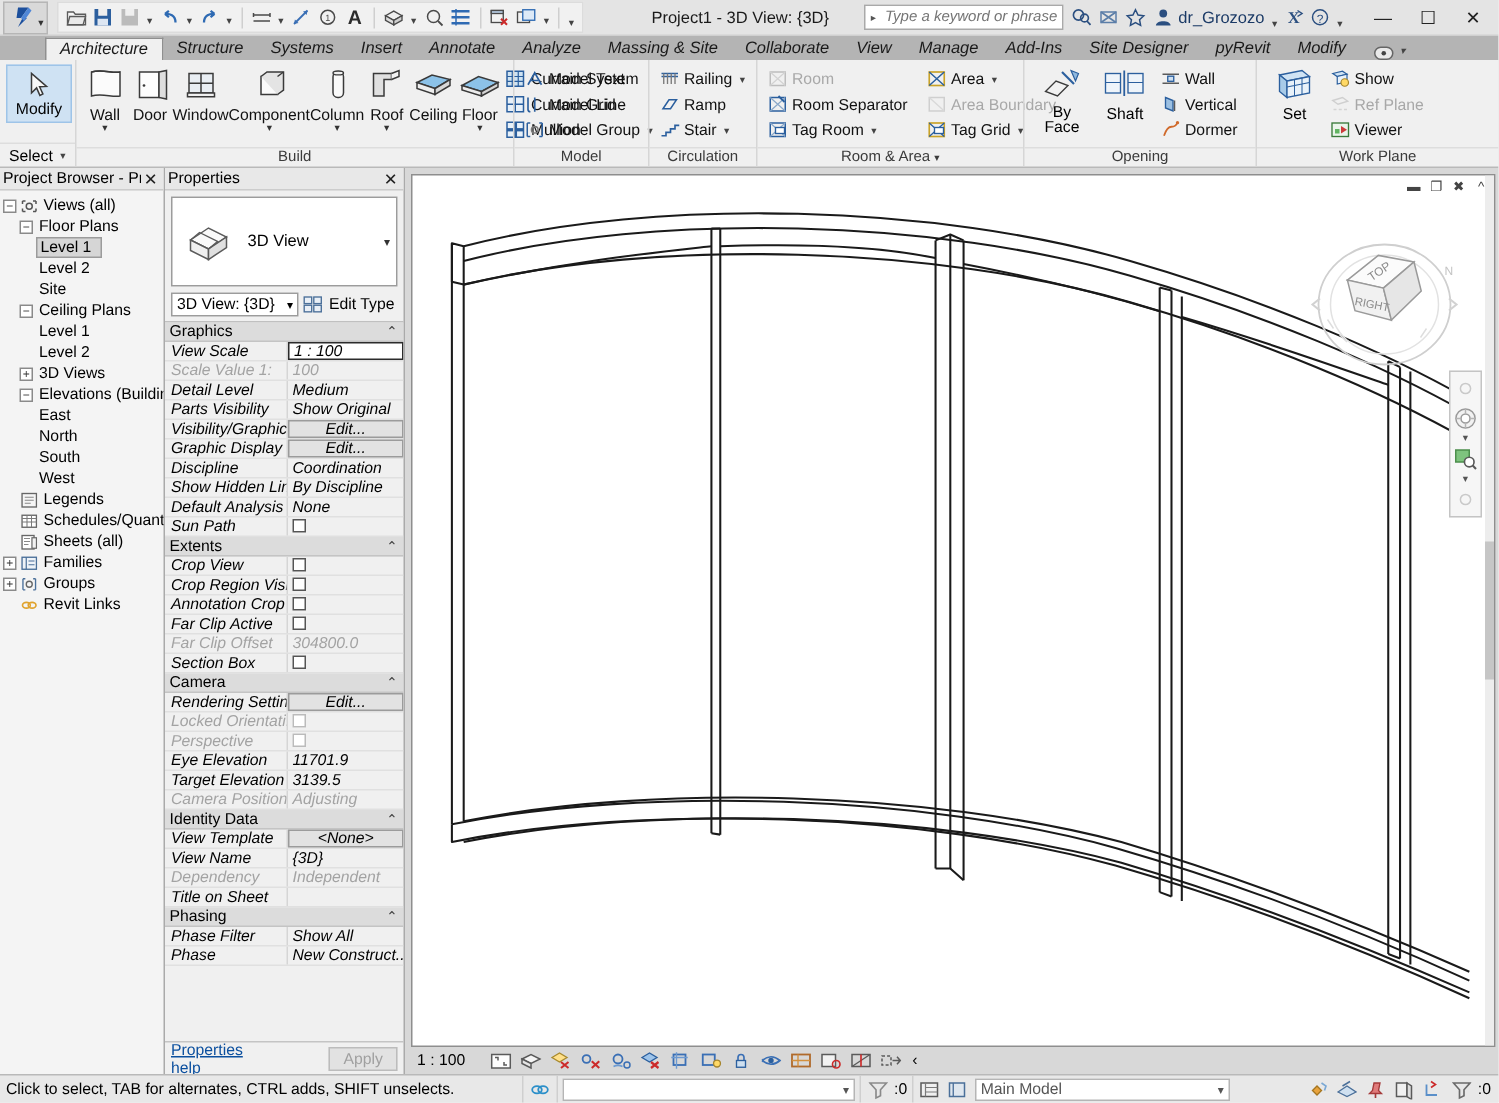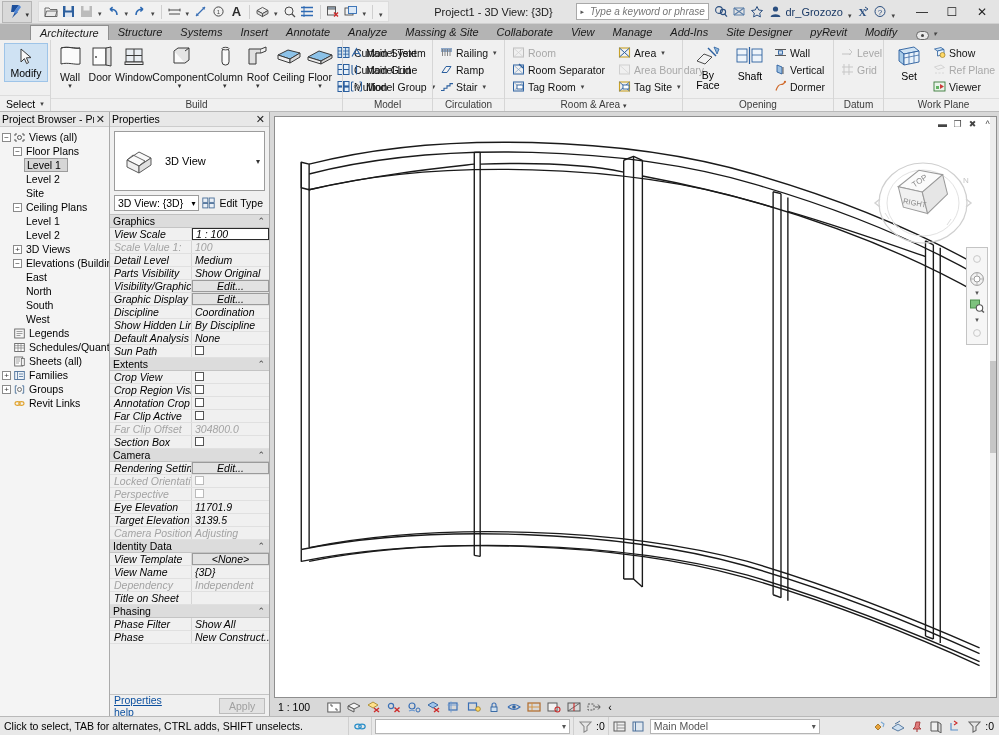--- a/index.html
+++ b/index.html
@@ -622,21 +622,21 @@
             <span>Area Boundary</span>
           </div>
           <div class="smallbtn">
             <span class="ico">
               <svg width="13" height="13" viewBox="0 0 13 13">
                   <rect x="1.5" y="2" width="10" height="9" fill="none" stroke="#c9a227" stroke-width="1.1"></rect>
                   <path d="M1.5 2 l10 9 M11.5 2 l-10 9" stroke="#2b5f9e" stroke-width="0.9"></path>
                   <rect x="5" y="5" width="6" height="4" fill="#fff" stroke="#2b5f9e" stroke-width="0.9"></rect>
                 </svg>
             </span>
-            <span>Tag Site</span>
+            <span>Tag Grid</span>
             <span class="qcaret" style="margin:0;align-self:center;">▾</span>
           </div>
         </div>
       </div>
       <div class="panel-title">
         <span>Room &amp; Area</span>
         <span style="font-size:7px;"> ▾</span>
       </div>
     </div>
 
@@ -685,44 +685,20 @@
                   <circle cx="11" cy="1.8" r="1.1" fill="#d06a2b"></circle>
                 </svg>
             </span>
             <span>Dormer</span>
           </div>
         </div>
       </div>
       <div class="panel-title">Opening</div>
     </div>
 
-    <div class="panel" style="width:50px;">
-      <div class="panel-body">
-        <div class="col3">
-          <div class="smallbtn disabled">
-            <span class="ico">
-              <svg width="13" height="13" viewBox="0 0 13 13">
-                  <path d="M1 8 h9" stroke="#c7c7c7" stroke-width="1.1"></path>
-                  <path d="M8 3 l3 3 -3 3" fill="none" stroke="#c7c7c7" stroke-width="1"></path>
-                </svg>
-            </span>
-            <span>Level</span>
-          </div>
-          <div class="smallbtn disabled">
-            <span class="ico">
-              <svg width="13" height="13" viewBox="0 0 13 13">
-                  <path d="M3 1 v11 M8 1 v11 M1 4 h11 M1 9 h11" stroke="#c7c7c7" stroke-width="1"></path>
-                </svg>
-            </span>
-            <span>Grid</span>
-          </div>
-        </div>
-      </div>
-      <div class="panel-title">Datum</div>
-    </div>
 
     <div class="panel" style="flex:1;">
       <div class="panel-body">
         <div class="vstack-center">
           <svg width="30" height="25" viewBox="0 0 30 25">
               <path d="M5 5 L20 2 L25 6 L10 9 Z" fill="#cfe3f4" stroke="#2b5f9e" stroke-width="0.9"></path>
               <path d="M5 5 v11 L10 20 V9 Z" fill="#a8cbe8" stroke="#2b5f9e" stroke-width="0.9"></path>
               <path d="M10 9 v11 L25 17 V6 Z" fill="#e9f2fa" stroke="#2b5f9e" stroke-width="0.9"></path>
               <path d="M15 8 v11 M20 7 v11 M10 13 l15 -3" stroke="#2b5f9e" stroke-width="0.7"></path>
             </svg>

